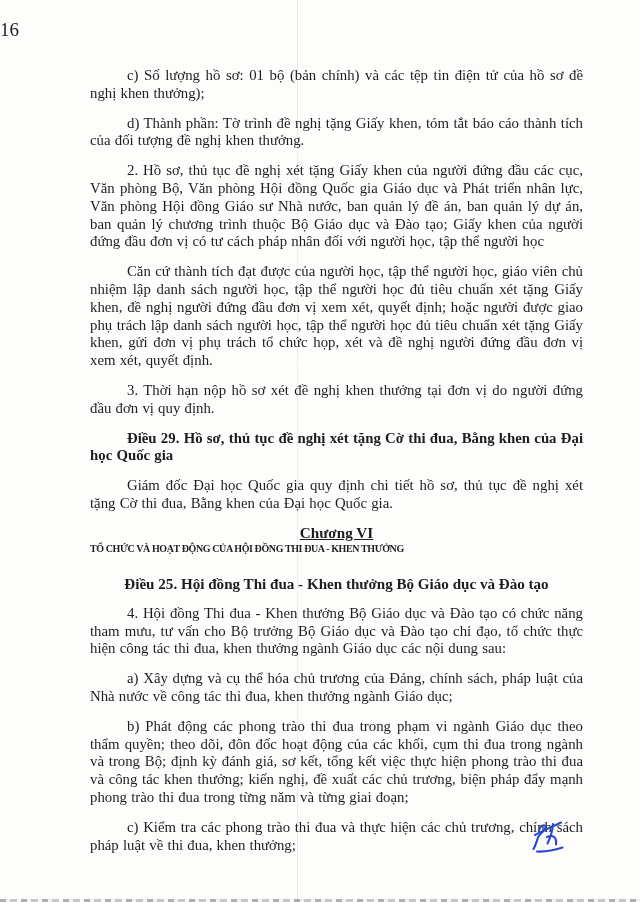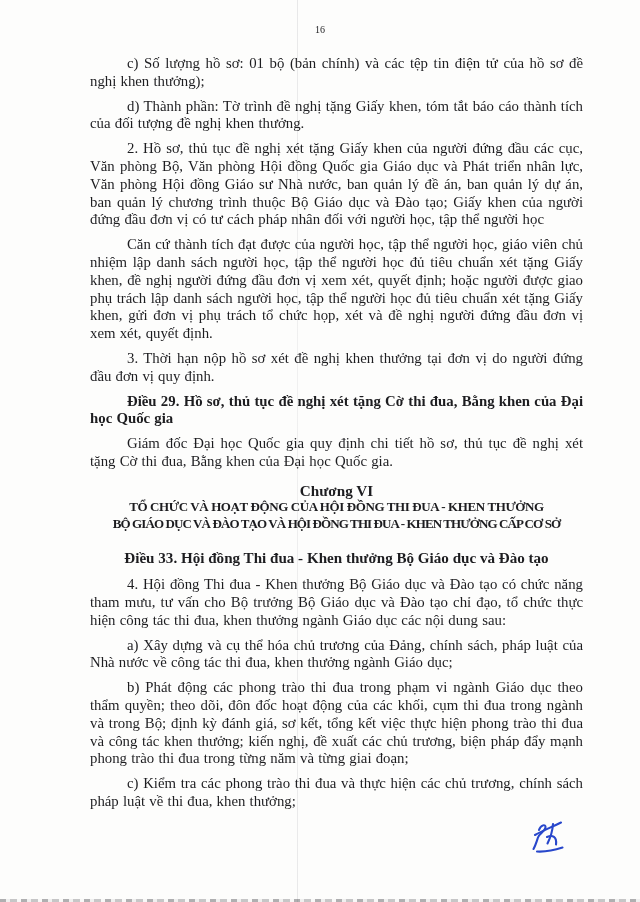--- a/index.html
+++ b/index.html
@@ -11,52 +11,52 @@
     background: #fdfdfc;
     overflow: hidden;
     font-family: "Liberation Serif", "DejaVu Serif", serif;
     color: #1d1d20;
   }
   .page-number {
     position: absolute;
     top: 21px;
     left: 0;
     width: 100%;
-    text-align: center;
-    font-size: 10px;
+    font-size: 19px;
     line-height: 17px;
     font-family: Liberation Serif, serif;
   }
   .doc {
     position: absolute;
     left: 90px;
     top: 55px;
     width: 493px;
   }
   .para {
     font-size: 14.8px;
     line-height: 17.8px;
     text-align: justify;
     text-indent: 37px;
-    margin: 0 0 7px 0;
+    margin: 12px 0 7px 0;
     word-spacing: 0.5px;
   }
   .bold { font-weight: bold; }
   .chapter-label {
     font-size: 15.2px;
     font-weight: bold;
     line-height: 16.5px;
     text-align: center;
     margin: 12px 0 0 0;
+    text-decoration: underline;
   }
   .chapter-line {
-    font-size: 13px;
+    font-size: 10px;
     font-weight: bold;
     line-height: 16.5px;
-    text-align: center;
+    text-align: left;
     letter-spacing: -0.4px;
     margin: 0;
   }
   .chapter-line-condensed {
     letter-spacing: -0.9px;
   }
   .heading-article-centered {
     font-size: 15.1px;
     font-weight: bold;
     line-height: 18px;
@@ -117,23 +117,22 @@
     <p class="para">3. Thời hạn nộp hồ sơ xét đề nghị khen thưởng tại đơn vị do người đứng đầu đơn vị quy định.</p>
 
     <p class="para bold">Điều 29. Hồ sơ, thủ tục đề nghị xét tặng Cờ thi đua, Bằng khen của Đại học Quốc gia</p>
 
     <p class="para">Giám đốc Đại học Quốc gia quy định chi tiết hồ sơ, thủ tục đề nghị xét tặng Cờ thi đua, Bằng khen của Đại học Quốc gia.</p>
 
     <p class="chapter-label">Chương VI</p>
 
     <p class="chapter-line">TỔ CHỨC VÀ HOẠT ĐỘNG CỦA HỘI ĐỒNG THI ĐUA - KHEN THƯỞNG</p>
 
-    <p class="chapter-line chapter-line-condensed">BỘ GIÁO DỤC VÀ ĐÀO TẠO VÀ HỘI ĐỒNG THI ĐUA - KHEN THƯỞNG CẤP CƠ SỞ</p>
 
-    <p class="heading-article-centered">Điều 33. Hội đồng Thi đua - Khen thưởng Bộ Giáo dục và Đào tạo</p>
+    <p class="heading-article-centered">Điều 25. Hội đồng Thi đua - Khen thưởng Bộ Giáo dục và Đào tạo</p>
 
     <p class="para">4. Hội đồng Thi đua - Khen thưởng Bộ Giáo dục và Đào tạo có chức năng tham mưu, tư vấn cho Bộ trưởng Bộ Giáo dục và Đào tạo chỉ đạo, tổ chức thực hiện công tác thi đua, khen thưởng ngành Giáo dục các nội dung sau:</p>
 
     <p class="para">a) Xây dựng và cụ thể hóa chủ trương của Đảng, chính sách, pháp luật của Nhà nước về công tác thi đua, khen thưởng ngành Giáo dục;</p>
 
     <p class="para">b) Phát động các phong trào thi đua trong phạm vi ngành Giáo dục theo thẩm quyền; theo dõi, đôn đốc hoạt động của các khối, cụm thi đua trong ngành và trong Bộ; định kỳ đánh giá, sơ kết, tổng kết việc thực hiện phong trào thi đua và công tác khen thưởng; kiến nghị, đề xuất các chủ trương, biện pháp đẩy mạnh phong trào thi đua trong từng năm và từng giai đoạn;</p>
 
     <p class="para">c) Kiểm tra các phong trào thi đua và thực hiện các chủ trương, chính sách pháp luật về thi đua, khen thưởng;</p>
 
   </div>

